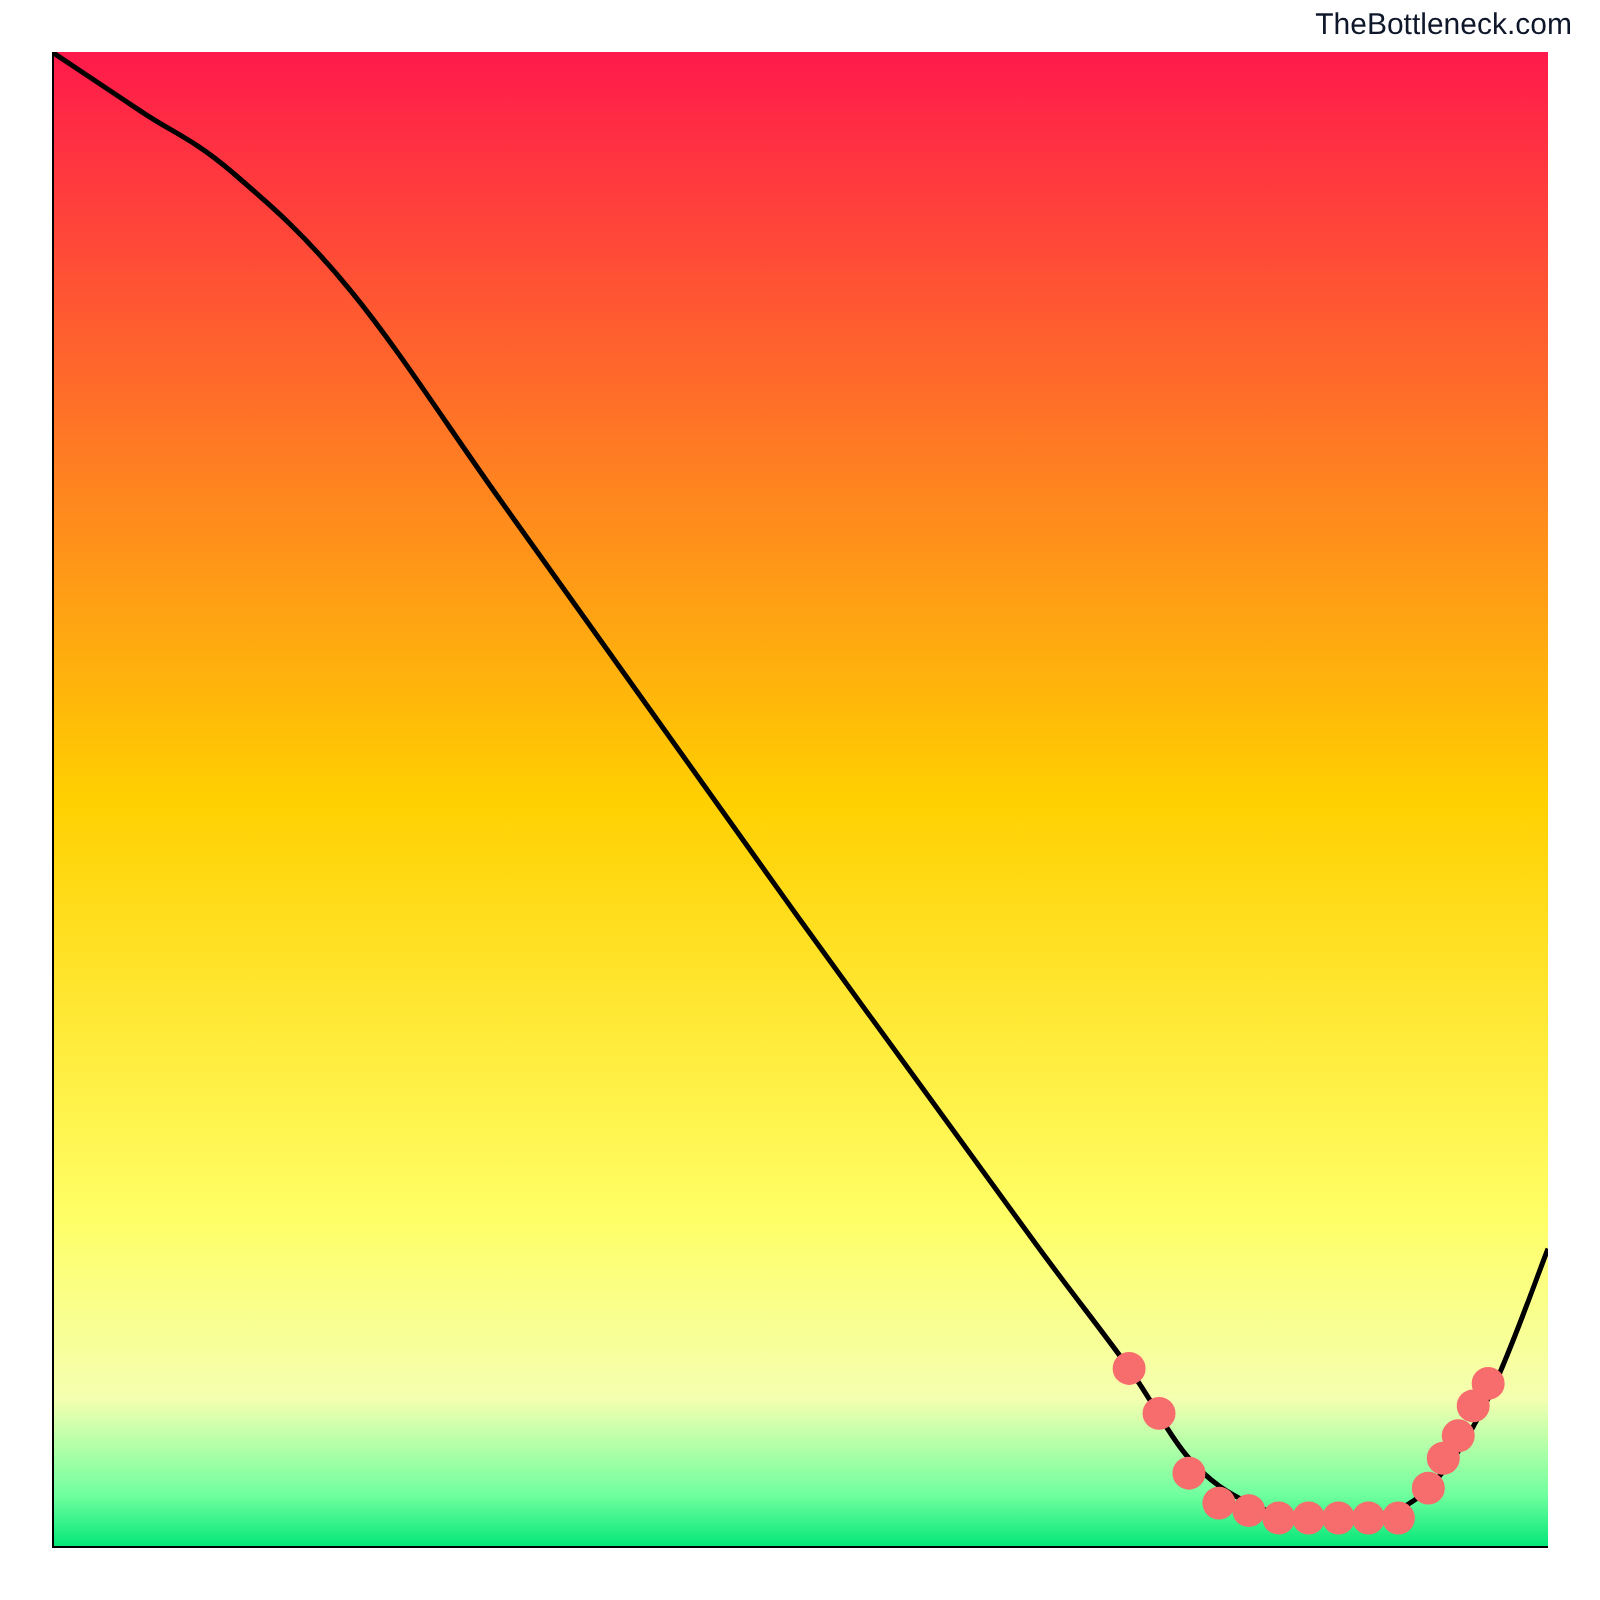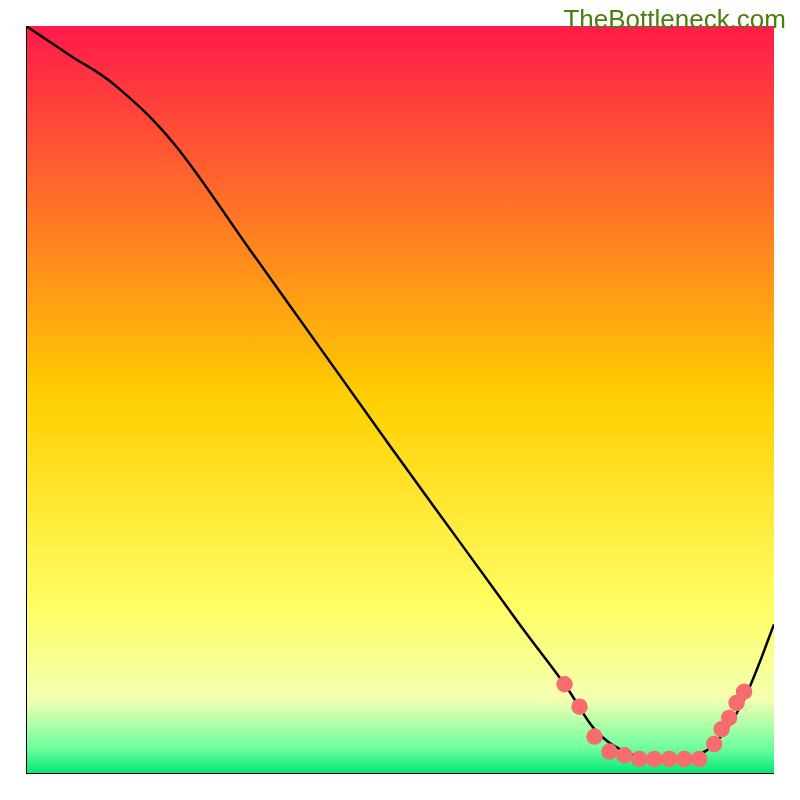--- a/index.html
+++ b/index.html
@@ -13,22 +13,22 @@
   }
   .container {
     position: relative;
     width: 800px;
     height: 800px;
   }
   .watermark {
     position: absolute;
     top: 4px;
     right: 14px;
-    color: #4d7c0f;
-    font-size: 26px;
+    color: #0f172a;
+    font-size: 15px;
     font-family: Arial, sans-serif;
     z-index: 10;
   }
   .plot-area {
     position: absolute;
     left: 26px;
     top: 26px;
     width: 748px;
     height: 748px;
     box-sizing: border-box;

